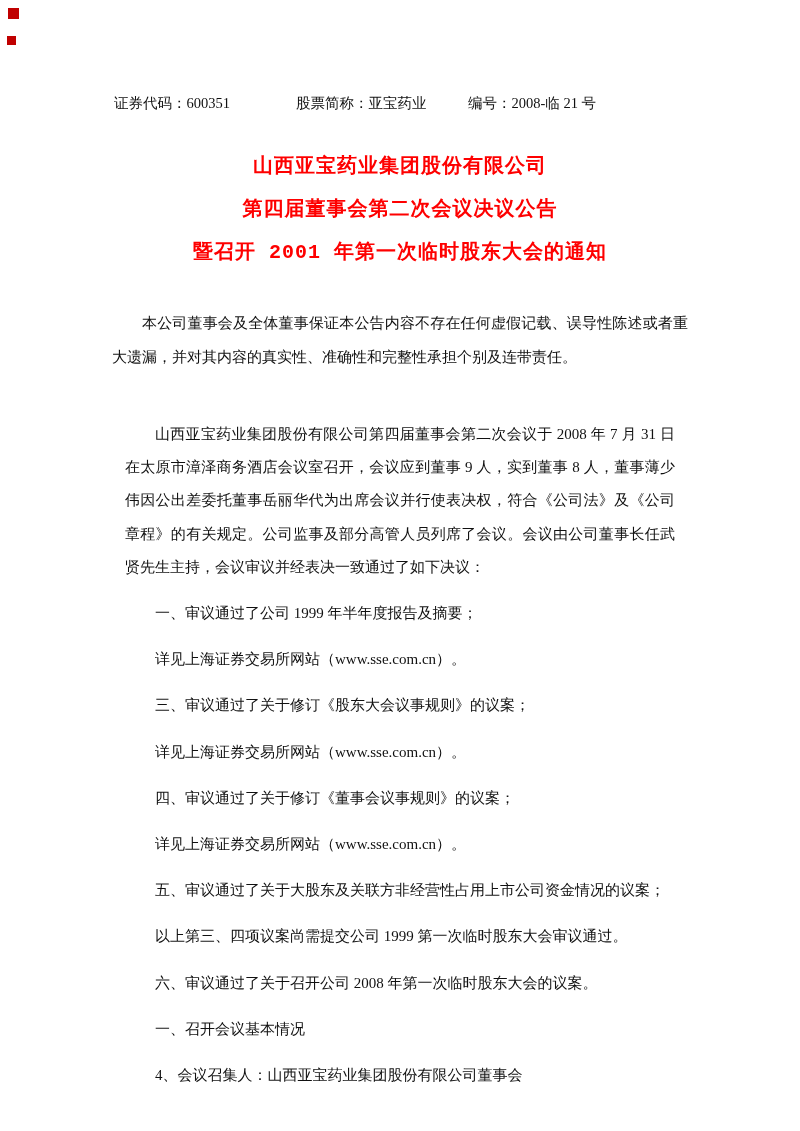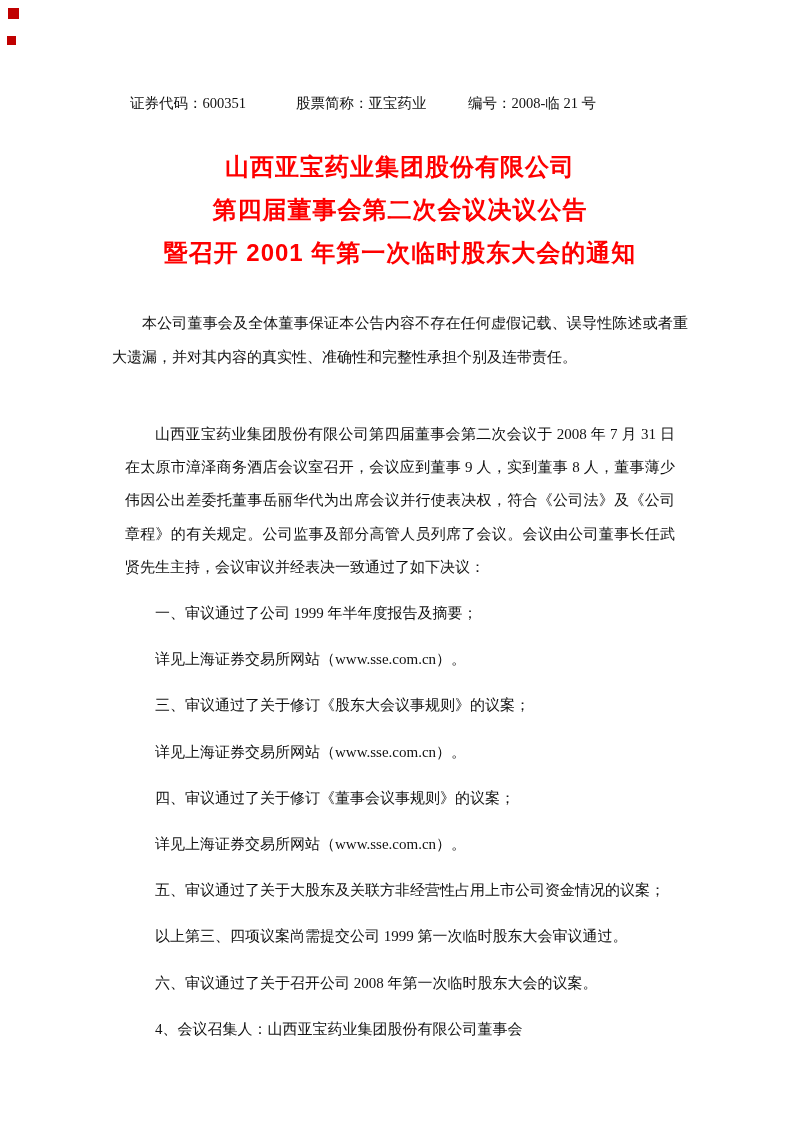--- a/index.html
+++ b/index.html
@@ -18,33 +18,33 @@
   .red-mark.m2 { left: 7px;  top: 36px; width: 9px;  height: 9px;  }
 
   
   .doc-header {
     position: absolute;
     top: 94px; left: 112px; right: 112px; height: 22px;
     font-size: 14.5px;
     white-space: nowrap;
   }
   .doc-header span { position: absolute; top: 0; }
-  .doc-header .code   { left: 18px; }
+  .doc-header .code   { left: 2px; }
   .doc-header .sname  { left: 176px; margin-left: 8px; }
   .doc-header .number { left: 356px; }
 
   
   .doc-title {
     position: absolute;
     top: 145px; left: 0; width: 800px;
     text-align: center;
     color: #fe0000;
-    font-family: Liberation Sans, sans-serif;
+    font-family: Liberation Mono, monospace;
     font-weight: bold;
-    font-size: 24px;
+    font-size: 20px;
     line-height: 43px;
     letter-spacing: 1px;
   }
 
   
   .disclaimer {
     position: absolute;
     top: 307px; left: 112px; width: 576px;
     font-size: 15px;
     line-height: 33.5px;
@@ -89,16 +89,17 @@
     <p class="para-main">山西亚宝药业集团股份有限公司第四届董事会第二次会议于 2008 年 7 月 31 日在太原市漳泽商务酒店会议室召开，会议应到董事 9 人，实到董事 8 人，董事薄少伟因公出差委托董事岳丽华代为出席会议并行使表决权，符合《公司法》及《公司章程》的有关规定。公司监事及部分高管人员列席了会议。会议由公司董事长任武贤先生主持，会议审议并经表决一致通过了如下决议：</p>
     <p>一、审议通过了公司 1999 年半年度报告及摘要；</p>
     <p>详见上海证券交易所网站（www.sse.com.cn）。</p>
     <p>三、审议通过了关于修订《股东大会议事规则》的议案；</p>
     <p>详见上海证券交易所网站（www.sse.com.cn）。</p>
     <p>四、审议通过了关于修订《董事会议事规则》的议案；</p>
     <p>详见上海证券交易所网站（www.sse.com.cn）。</p>
     <p>五、审议通过了关于大股东及关联方非经营性占用上市公司资金情况的议案；</p>
     <p>以上第三、四项议案尚需提交公司 1999 第一次临时股东大会审议通过。</p>
     <p>六、审议通过了关于召开公司 2008 年第一次临时股东大会的议案。</p>
+    <p>一、召开会议基本情况</p>
     <p>4、会议召集人：山西亚宝药业集团股份有限公司董事会</p>
   </div>
 
 </div>
 
 </body></html>

